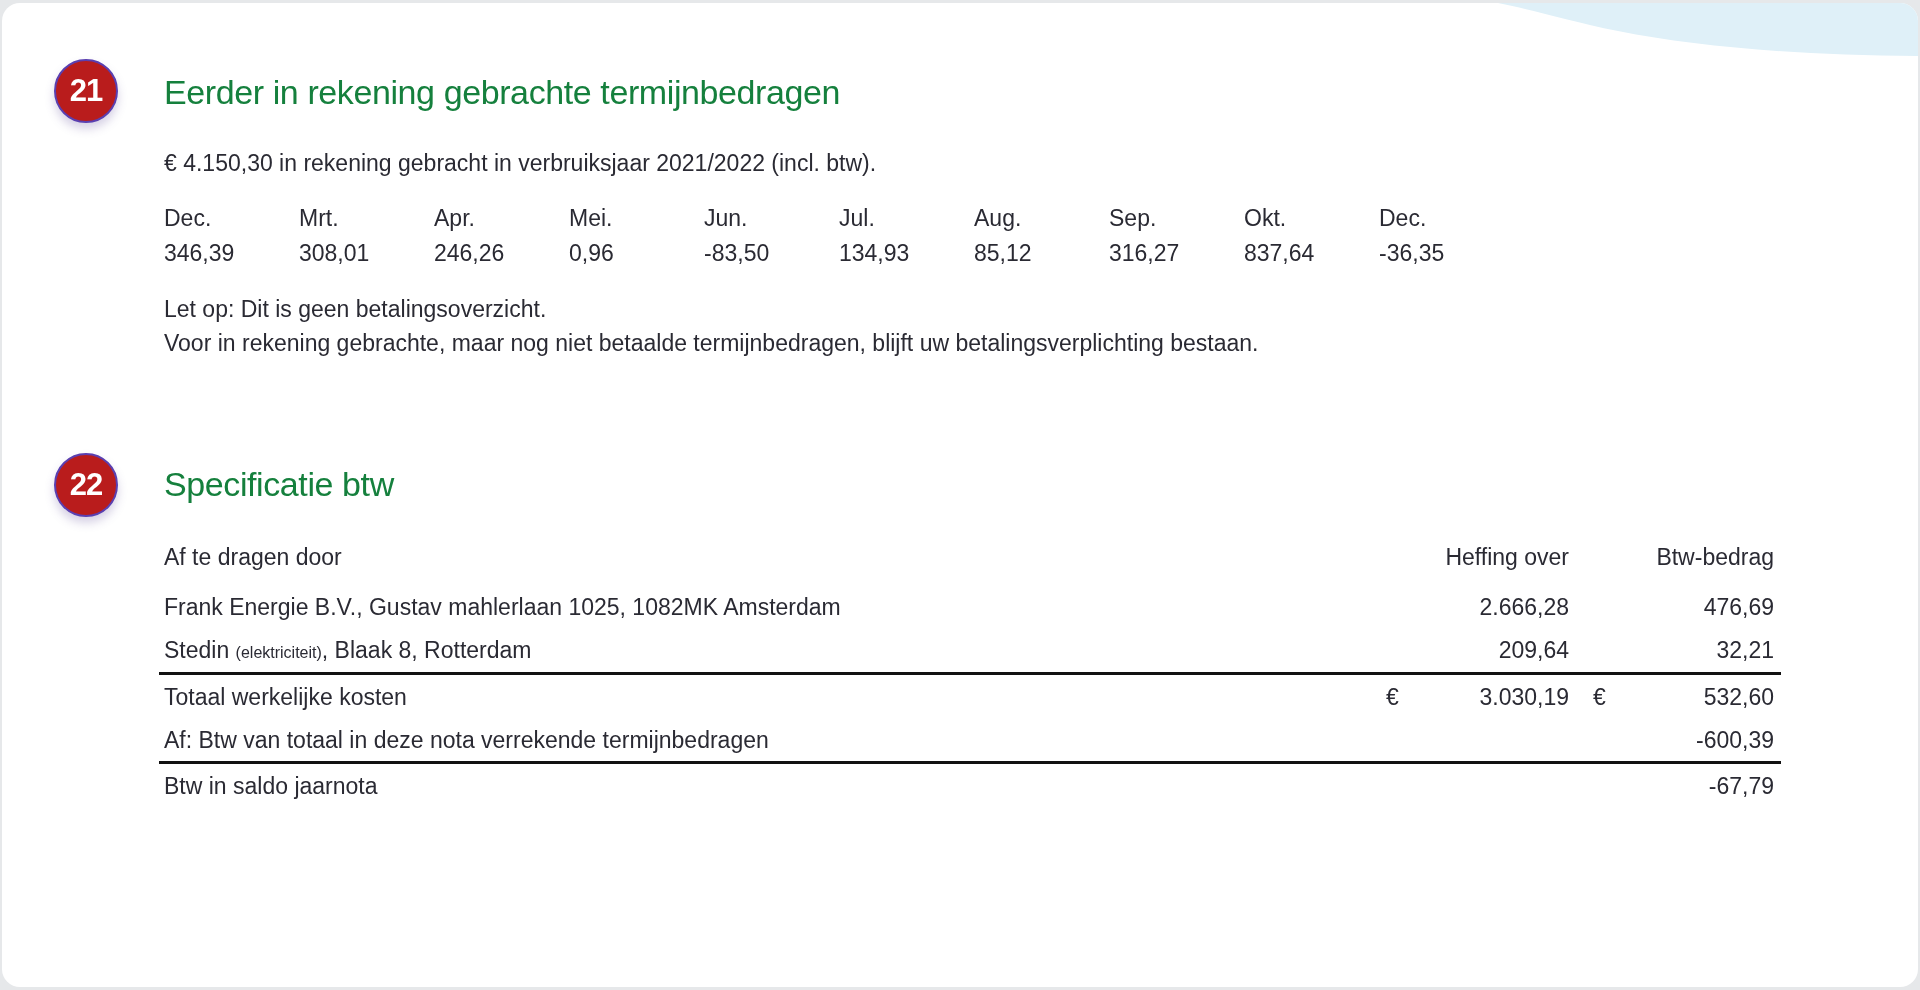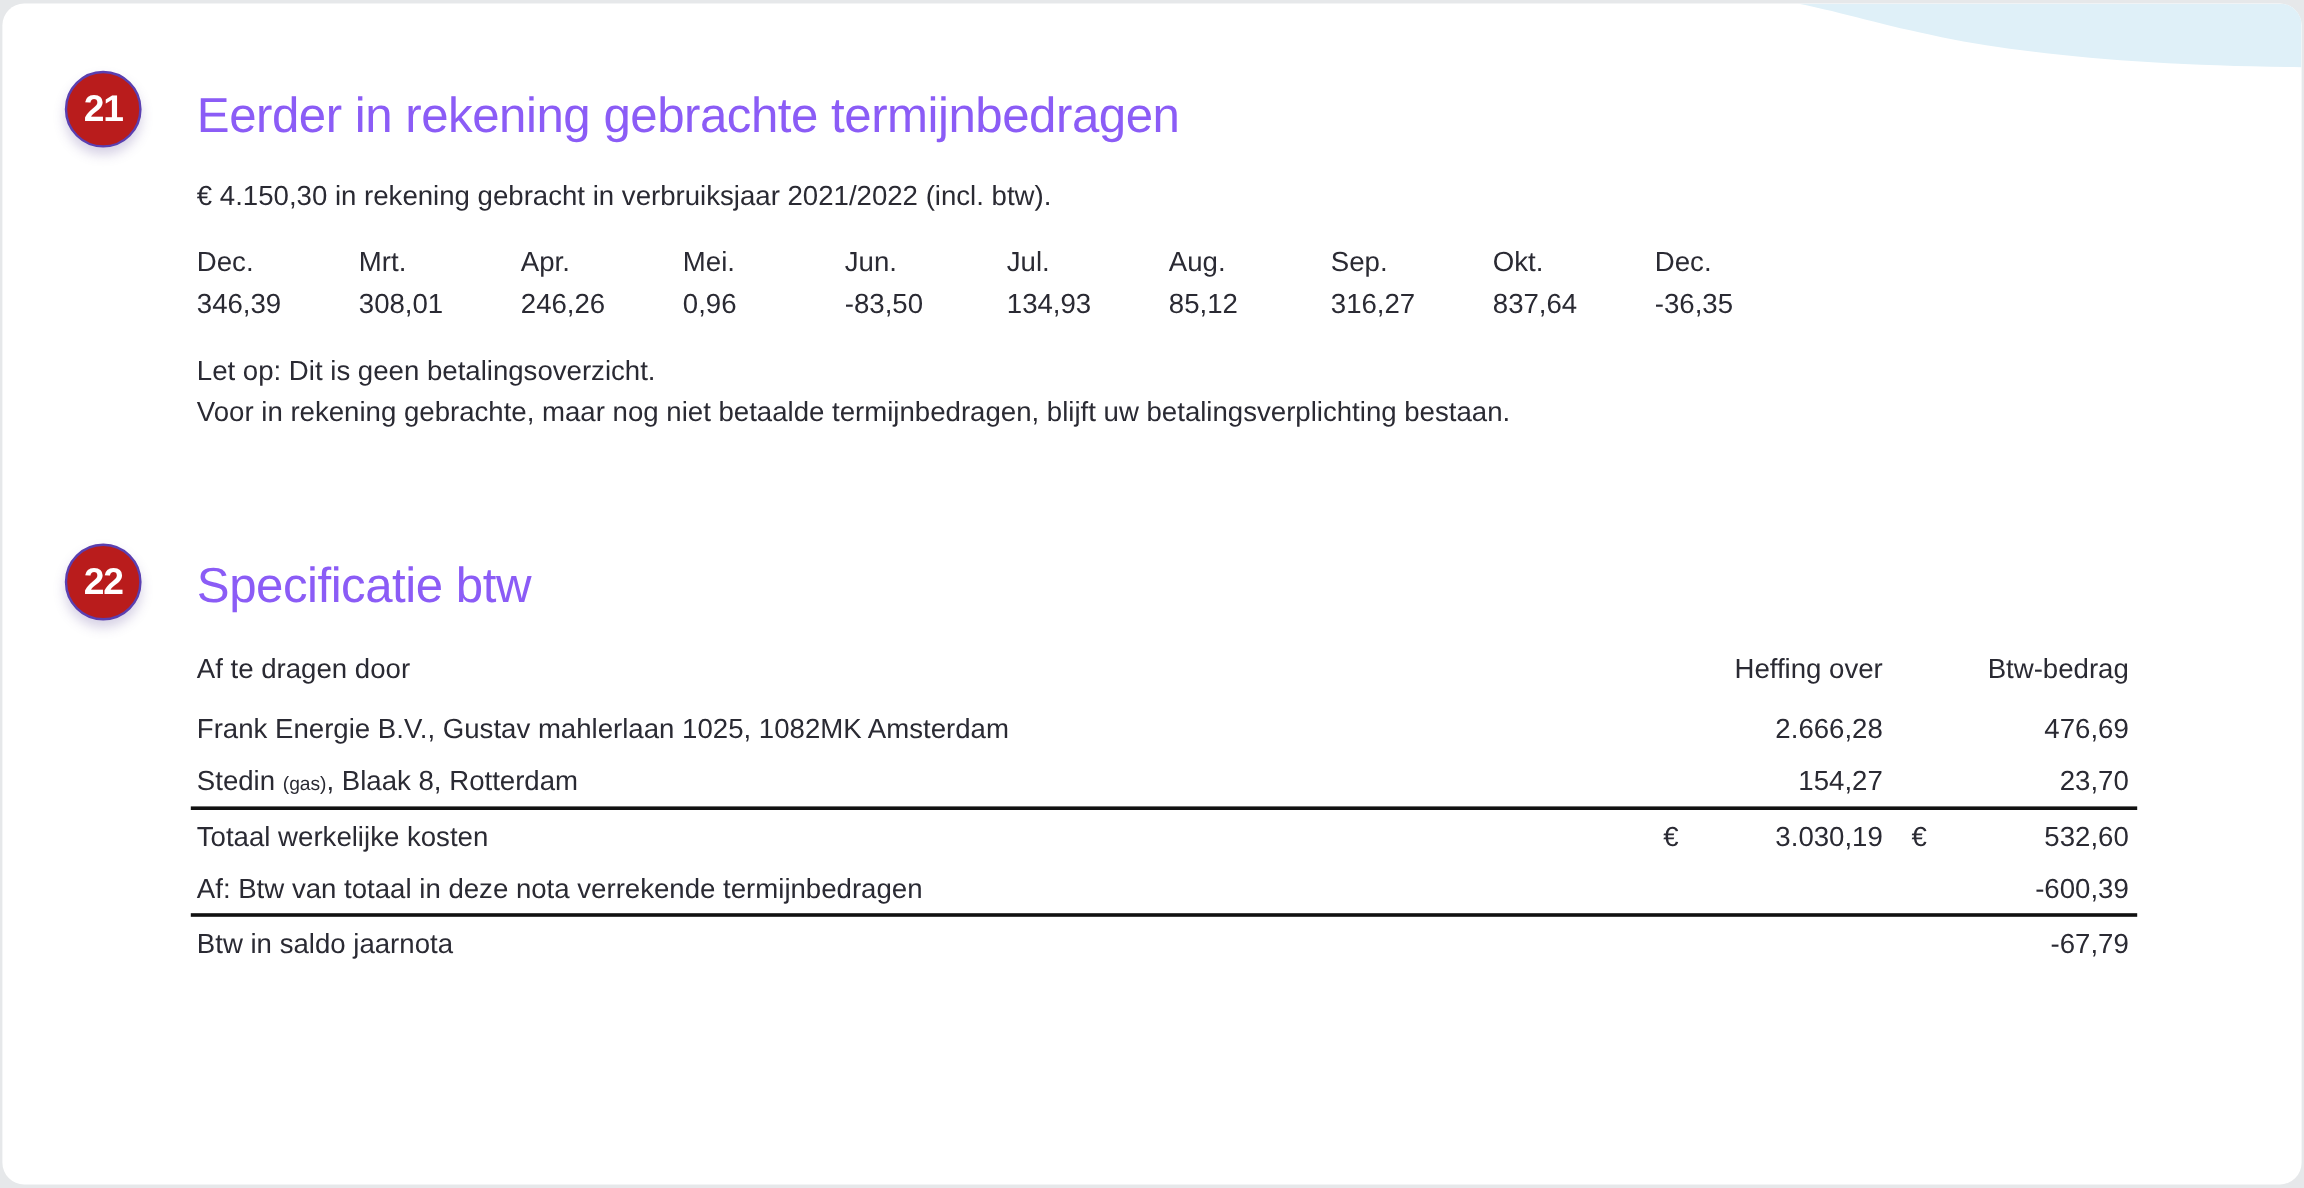--- a/index.html
+++ b/index.html
@@ -42,22 +42,22 @@
       font-size: 31px;
       display: flex;
       align-items: center;
       justify-content: center;
       box-shadow: 0 6px 10px rgba(90, 70, 150, 0.25);
       letter-spacing: -1px;
     }
     .section-title {
       position: absolute;
       left: 162px;
-      font-size: 41px;
-      color: #8b5cf6;
+      font-size: 34px;
+      color: #15803d;
       letter-spacing: -0.4px;
       white-space: nowrap;
     }
     .text {
       position: absolute;
       left: 162px;
       font-size: 23px;
       color: #2a2a33;
       white-space: nowrap;
     }
@@ -192,24 +192,24 @@
 
     <div class="row">
       <span class="desc">
         <span>Frank Energie B.V., Gustav mahlerlaan 1025, 1082MK Amsterdam</span><span class="small"></span><span></span>
       </span>
       <span class="heffing">2.666,28</span>
       <span class="btw">476,69</span>
     </div>
     <div class="row">
       <span class="desc">
-        <span>Stedin </span><span class="small">(gas)</span><span>, Blaak 8, Rotterdam</span>
+        <span>Stedin </span><span class="small">(elektriciteit)</span><span>, Blaak 8, Rotterdam</span>
       </span>
-      <span class="heffing">154,27</span>
-      <span class="btw">23,70</span>
+      <span class="heffing">209,64</span>
+      <span class="btw">32,21</span>
     </div>
 
     <div class="divider"></div>
 
     <div class="row" style="height:44px;">
       <span class="desc">Totaal werkelijke kosten</span>
       <span class="eur1">€</span>
       <span class="heffing">3.030,19</span>
       <span class="eur2">€</span>
       <span class="btw">532,60</span>

